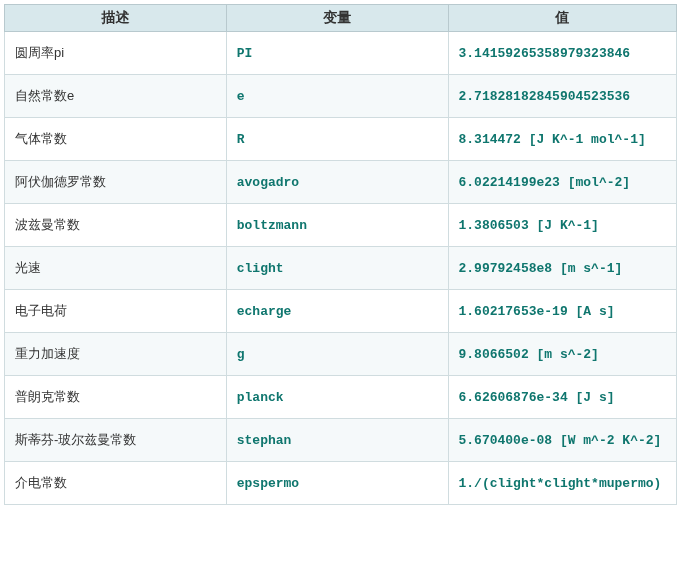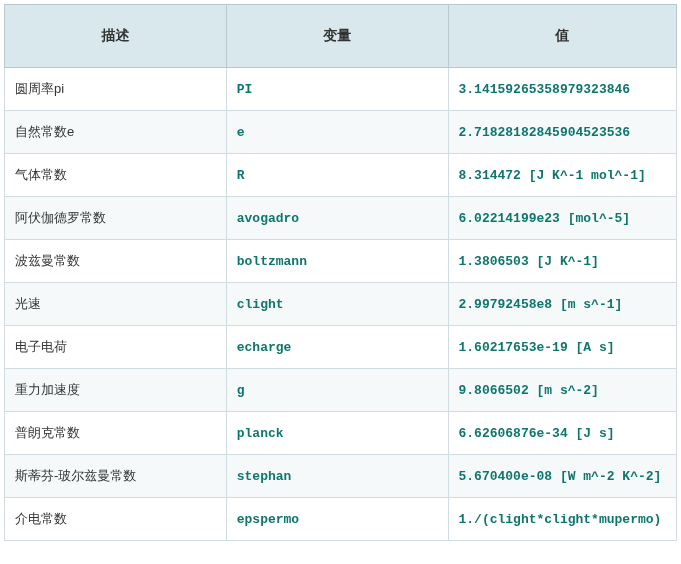--- a/index.html
+++ b/index.html
@@ -16,21 +16,21 @@
     table {
       width: 100%;
       border-collapse: collapse;
       table-layout: fixed;
     }
     th {
       background: #d8e8ec;
       color: #333;
       font-weight: bold;
       text-align: center;
-      padding: 22px 8px;
+      padding: 4px 8px;
       border: 1px solid #b8c9ce;
       font-size: 14px;
     }
     td {
       padding: 12px 10px;
       border: 1px solid #d0dcdf;
       font-size: 13px;
       vertical-align: middle;
     }
     td.desc {
@@ -83,21 +83,21 @@
         <td class="val">2.71828182845904523536</td>
       </tr>
       <tr>
         <td class="desc">气体常数</td>
         <td class="var">R</td>
         <td class="val">8.314472 [J K^-1 mol^-1]</td>
       </tr>
       <tr>
         <td class="desc">阿伏伽德罗常数</td>
         <td class="var">avogadro</td>
-        <td class="val">6.02214199e23 [mol^-5]</td>
+        <td class="val">6.02214199e23 [mol^-2]</td>
       </tr>
       <tr>
         <td class="desc">波兹曼常数</td>
         <td class="var">boltzmann</td>
         <td class="val">1.3806503 [J K^-1]</td>
       </tr>
       <tr>
         <td class="desc">光速</td>
         <td class="var">clight</td>
         <td class="val">2.99792458e8 [m s^-1]</td>

